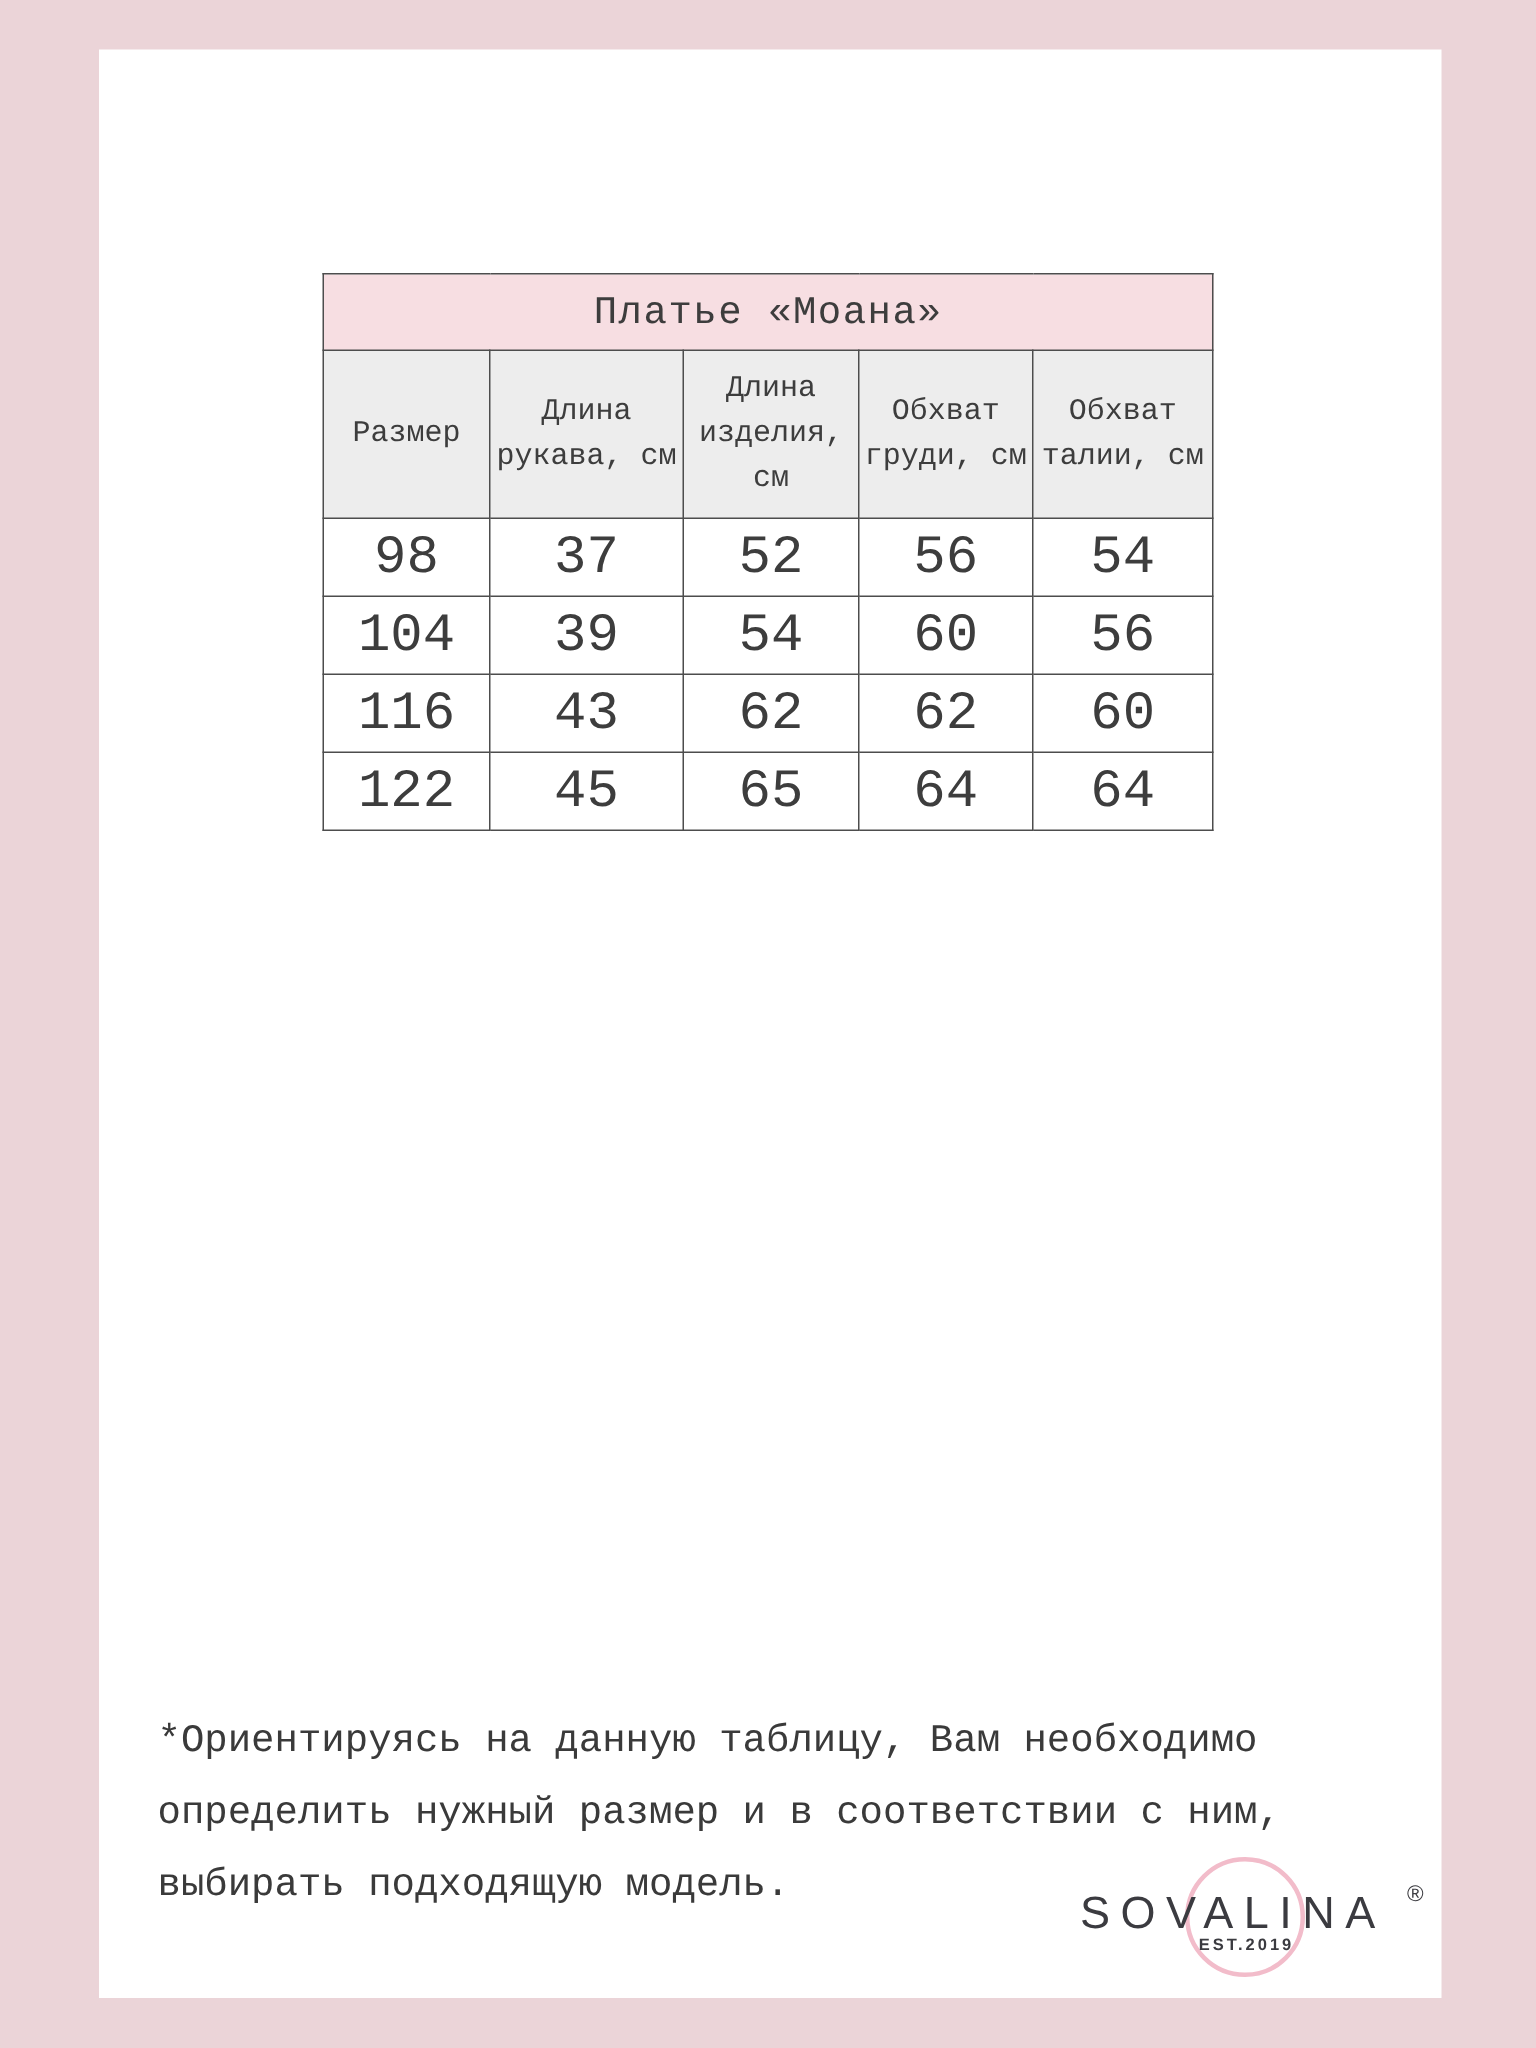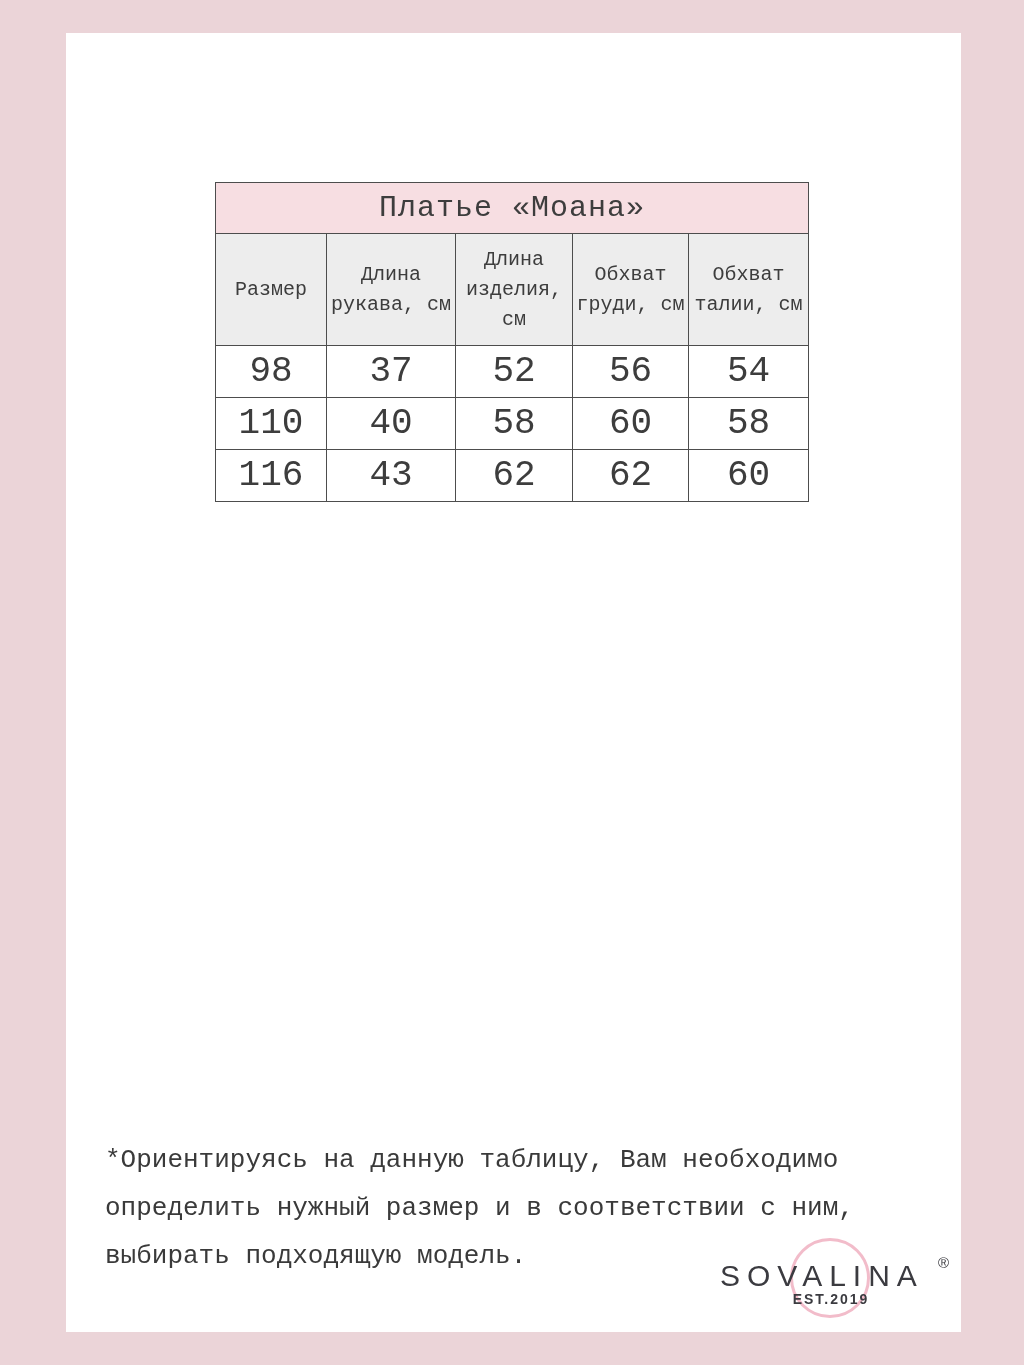--- a/index.html
+++ b/index.html
@@ -34,21 +34,21 @@
   }
   table.size-table td {
     border: 1.5px solid #4d4d4d;
     text-align: center;
     vertical-align: middle;
     padding: 0;
   }
   td.title-cell {
     height: 51px;
     background: #f7dee2;
-    font-size: 30px;
+    font-size: 26px;
     letter-spacing: 1px;
     color: #3d3d3d;
   }
   tr.head-row td {
     height: 112px;
     background: #ededed;
     font-size: 20px;
     line-height: 30px;
     white-space: pre;
     color: #3d3d3d;
@@ -104,21 +104,21 @@
     top: 22px;
     font-size: 15px;
     color: #3b3b40;
   }
   .brand-est {
     position: absolute;
     left: 99px;
     top: 59px;
     width: 84px;
     text-align: center;
-    font-size: 14px;
+    font-size: 11px;
     font-weight: bold;
     letter-spacing: 2px;
     color: #3b3b40;
   }
 </style>
 </head>
 <body>
 
 <div class="page">
   <div class="sheet">
@@ -149,32 +149,39 @@
 талии, см</td>
           </tr>
           <tr class="data-row">
             <td>98</td>
             <td>37</td>
             <td>52</td>
             <td>56</td>
             <td>54</td>
           </tr>
           <tr class="data-row">
-            <td>110</td>
-            <td>40</td>
-            <td>58</td>
+            <td>104</td>
+            <td>39</td>
+            <td>54</td>
             <td>60</td>
-            <td>58</td>
+            <td>56</td>
           </tr>
           <tr class="data-row">
             <td>116</td>
             <td>43</td>
             <td>62</td>
             <td>62</td>
             <td>60</td>
+          </tr>
+          <tr class="data-row">
+            <td>122</td>
+            <td>45</td>
+            <td>65</td>
+            <td>64</td>
+            <td>64</td>
           </tr>
         </tbody>
       </table>
     </div>
 
     <div class="footnote">*Ориентируясь на данную таблицу, Вам необходимо
 определить нужный размер и в соответствии с ним,
 выбирать подходящую модель.</div>
 
     <div class="brand">

